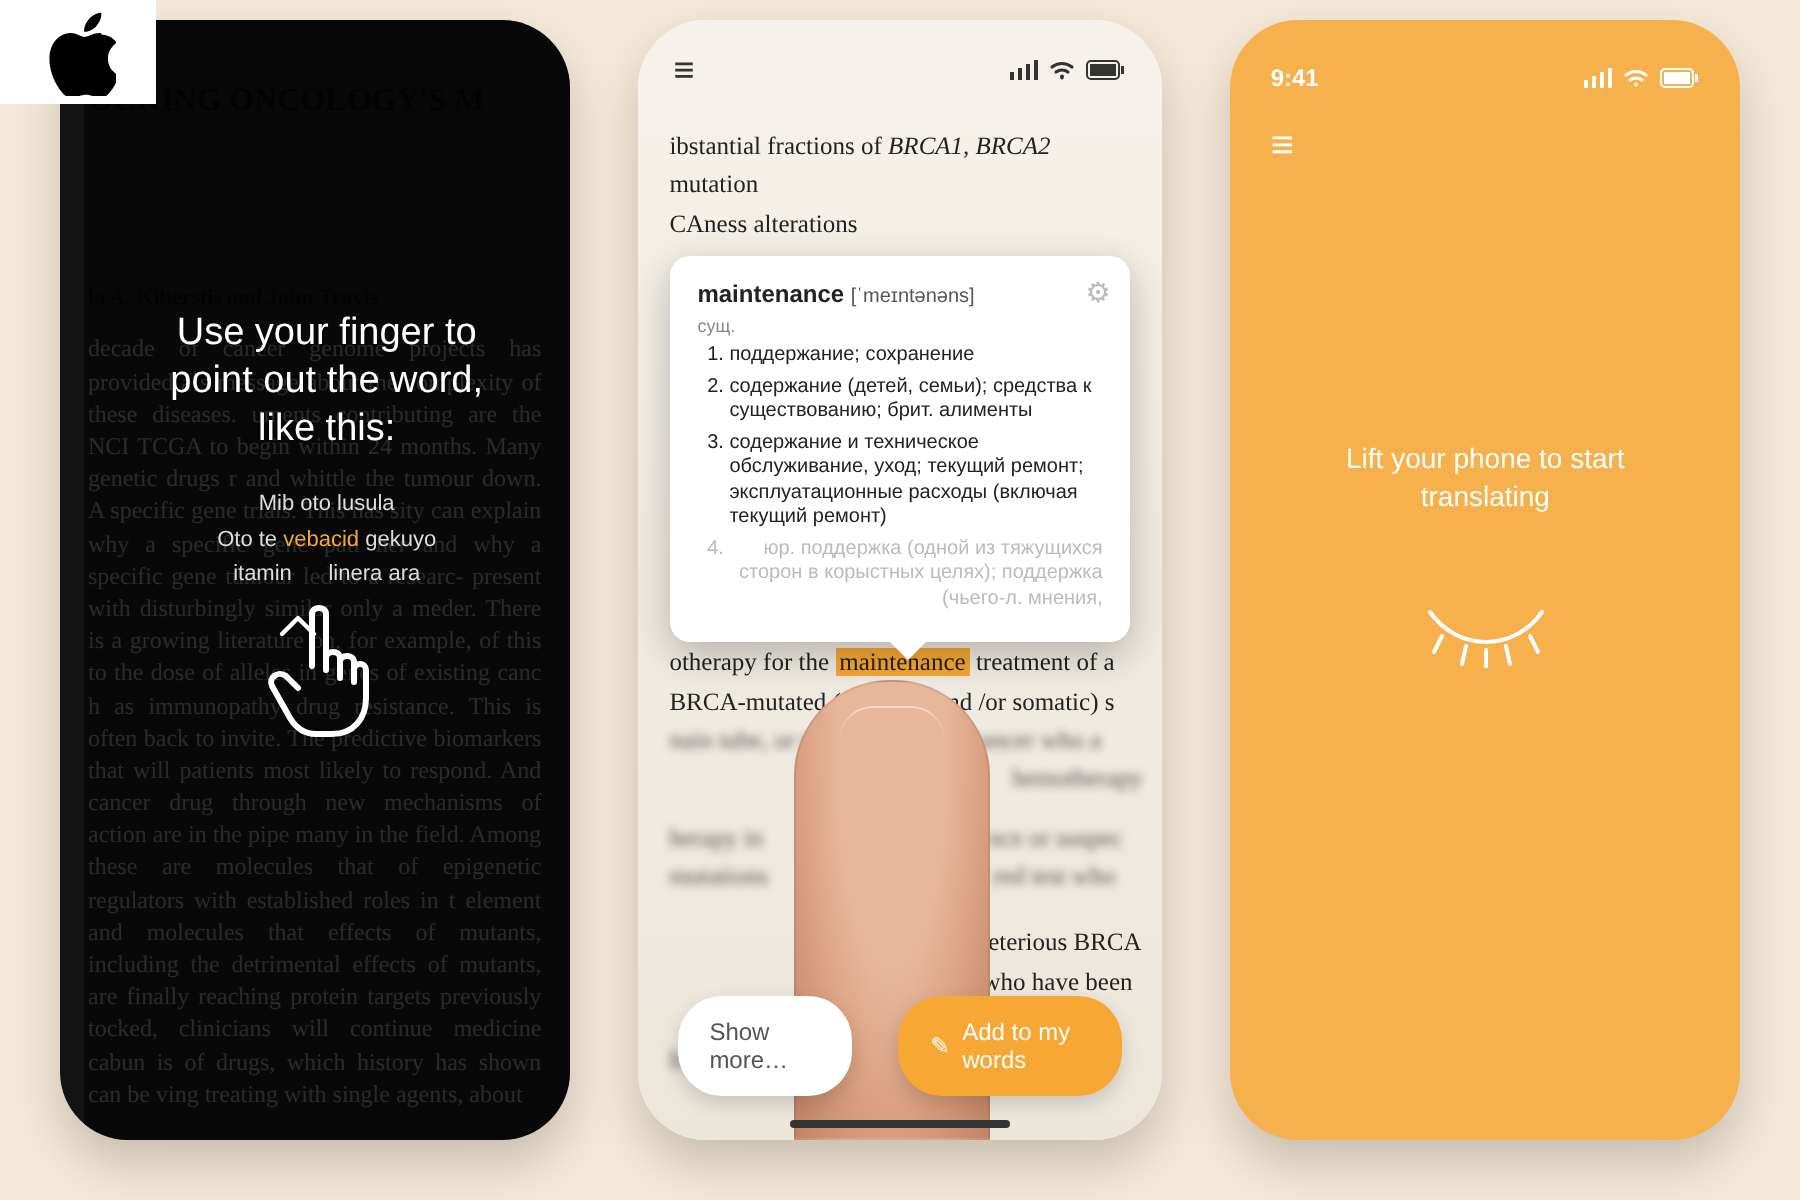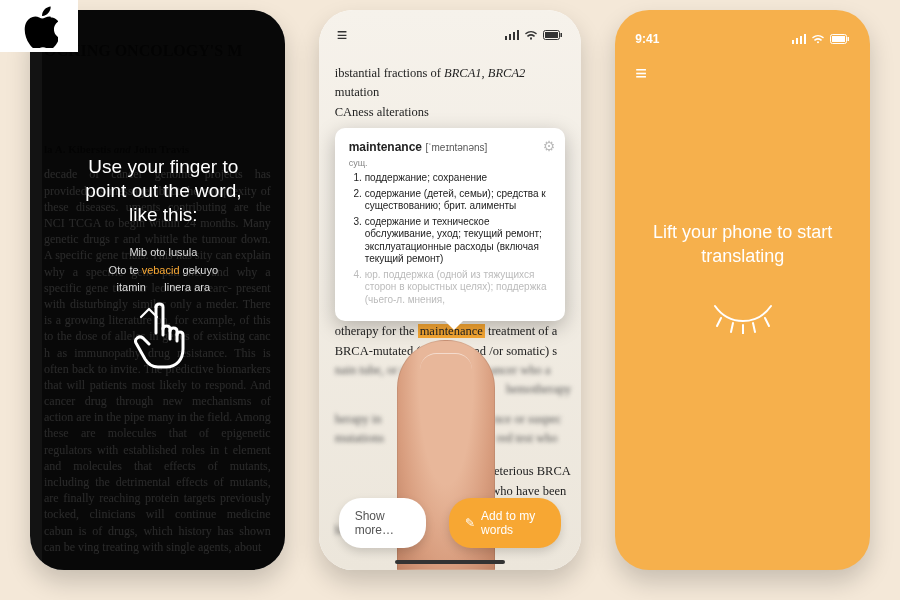--- a/index.html
+++ b/index.html
@@ -109,21 +109,21 @@
     border-left:9px solid transparent;
     border-right:9px solid transparent;
     border-top:9px solid #fff;
   }
   .p2-card .headword { font-size:12px; }
   .p2-card .headword b { font-weight:700; }
   .p2-card .gear { position:absolute; top:10px; right:10px; color:#bbb; font-size:14px;}
   .p2-card .pos { color:#888; margin: 4px 0 4px 0; font-size:9px;}
   .p2-card ol { padding-left: 16px; }
   .p2-card li { margin-bottom: 3px; line-height:1.25; }
-  .p2-card li:last-child { color:#bbb; }
+  .p2-card li:last-child { color:#bbb;text-align:right; }
   .p2-finger {
     position:absolute;
     left: 78px; bottom: 0;
     width: 98px; height: 230px;
     background: radial-gradient(ellipse at 50% 15%, #e8b79a 40%, #d89d7e 70%, #c08365 100%);
     border-radius: 48px 48px 0 0;
     border: 1px solid rgba(0,0,0,0.08);
   }
   .p2-finger::before{
     content:"";
@@ -169,21 +169,21 @@
   }
   .status-right { display:flex; gap:5px; align-items:center; }
   .bars { display:flex; gap:1.5px; align-items:flex-end; height:10px;}
   .bars span{ width:2.5px; background:currentColor; display:block;}
   .bars span:nth-child(1){height:4px}.bars span:nth-child(2){height:6px}.bars span:nth-child(3){height:8px}.bars span:nth-child(4){height:10px}
   .wifi, .batt { display:inline-block; }
   .wifi svg, .batt svg { display:block; }
   .p3-menu { position:absolute; top:58px; left:20px; font-size:20px; line-height:0.55; letter-spacing:-1px;}
   .p3-msg {
     position:absolute; top: 210px; left:0; right:0;
-    text-align:center; font-size:18px; font-weight:500; line-height:1.35;
+    text-align:center; font-size:14px; font-weight:500; line-height:1.35;
     padding: 0 34px;
   }
   .p3-eye { position:absolute; top: 290px; left:0; right:0; text-align:center; }
   .p3-eye svg { width: 64px; height:34px; stroke:#fff; fill:none; stroke-width:2; stroke-linecap:round;}
 </style>
 </head>
 <body>
 
 <div class="apple-badge">
   <svg viewBox="0 0 170 200">

